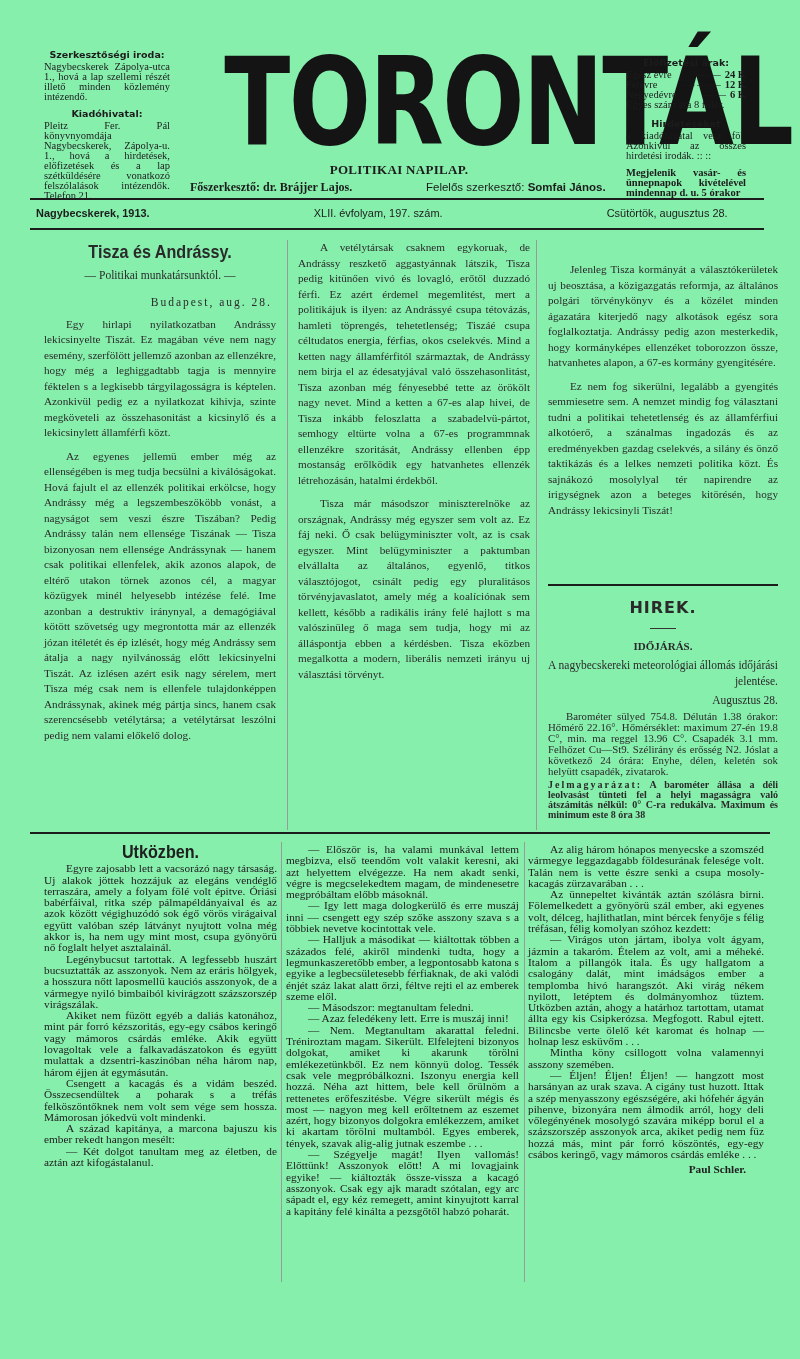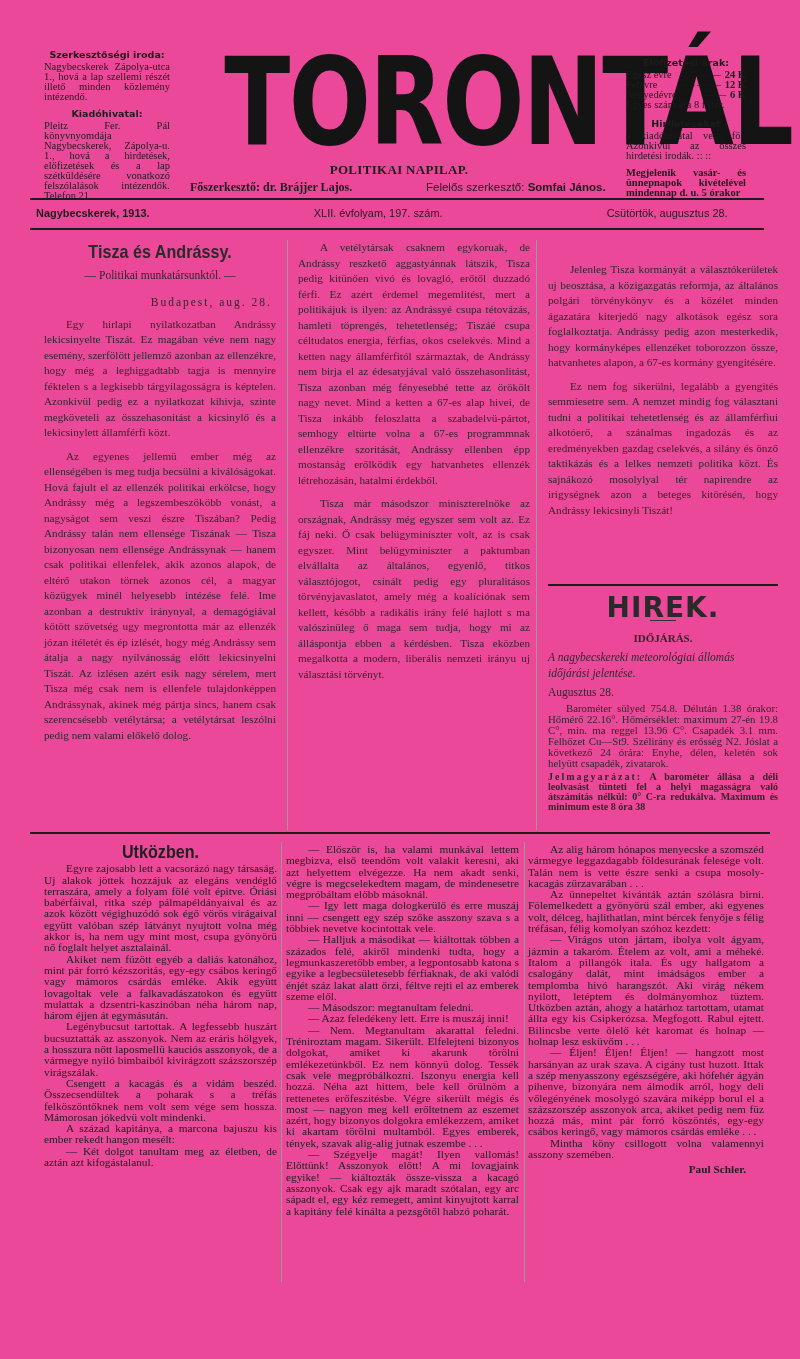--- a/index.html
+++ b/index.html
@@ -5,21 +5,21 @@
   * { box-sizing: border-box; margin: 0; padding: 0; }
   html, body { width: 800px; height: 1359px; background: #f3f3f1; }
   body {
     position: relative;
     font-family: "Liberation Serif", "DejaVu Serif", serif;
     color: #1c1c1c;
     overflow: hidden;
   }
   .page {
     position: absolute; left: 0; top: 0; width: 800px; height: 1359px;
-    background: #ec4899;
+    background: #86efac;
   }
   
   .box-left {
     position: absolute; left: 44px; top: 50px; width: 126px;
     font-size: 10.5px; line-height: 10px; text-align: justify;
   }
   .box-left h4, .box-right h4 {
     font-size: 10.5px; font-weight: bold; text-align: center; margin-bottom: 2px;
     font-family: "DejaVu Sans", sans-serif; font-size: 9.5px;
   }
@@ -70,27 +70,27 @@
   .col p.gap { margin-top: 8px; }
   .col h2 {
     font-family: "Liberation Sans", "DejaVu Sans", sans-serif; font-weight: bold;
     font-size: 19px; text-align: center; margin-bottom: 8px; letter-spacing: 0px;
     transform: scaleX(0.85);
   }
   .col .byline { text-align: center; font-size: 11.5px; margin-bottom: 12px; }
   .col .placedate { text-align: right; font-size: 11.5px; margin-bottom: 6px; padding-right: 4px; letter-spacing: 2px; }
   .vline { position: absolute; width: 1px; background: #9a9a9a; }
   .hirek {
-    font-family: "DejaVu Sans", sans-serif; font-weight: bold; font-size: 28px;
-    text-align: center; letter-spacing: 1px; margin: 10px 0 4px;
+    font-family: "DejaVu Sans", sans-serif; font-weight: bold; font-size: 16px;
+    text-align: center; letter-spacing: 1px; margin: 10px 0 12px;
   }
   .hirek-dash { width: 26px; height: 1px; background: #333; margin: 0 auto 10px; }
   .idojaras { text-align: center; font-weight: bold; font-size: 11px; margin-bottom: 3px; }
-  .italic-c { text-align: left; font-style: italic; font-size: 11.5px; line-height: 16px; }
-  .aug { text-align: left; font-size: 11.5px; margin: 4px 0 2px; }
+  .italic-c { text-align: right; font-size: 11.5px; line-height: 16px; }
+  .aug { text-align: right; font-size: 11.5px; margin: 4px 0 2px; }
   .weather { font-size: 10.8px; line-height: 11px; text-align: justify; }
   .weather p { text-indent: 18px; }
   .legend { font-size: 10px; line-height: 10px; font-weight: bold; text-align: justify; margin-top: 3px;}
   .legend .spaced { letter-spacing: 2px; }
   .story {
     position: absolute; font-size: 11.3px; line-height: 11.3px; text-align: justify; color: #202020;
   }
   .story p { text-indent: 22px; }
   .story h2 {
     font-family: "Liberation Sans", "DejaVu Sans", sans-serif; font-weight: bold; font-size: 19px;
@@ -183,22 +183,22 @@
       <span class="spaced">Jelmagyarázat:</span>
       <span>A barométer állása a déli leolvasást tünteti fel a helyi magasságra való átszámitás nélkül: 0° C-ra redukálva. Maximum és minimum este 8 óra 38</span>
     </div>
   </div>
 
   <div class="rule" style="left:30px;width:740px;top:832px;height:2px;"></div>
 
   <div class="story" style="left:44px;top:846px;width:233px;">
     <h2>Utközben.</h2>
     <p>Egyre zajosabb lett a vacsorázó nagy társaság. Uj alakok jöttek hozzájuk az elegáns vendéglő terraszára, amely a folyam fölé volt épitve. Óriási babérfáival, ritka szép pálmapéldányaival és az azok között végighuzódó sok égő vörös virágaival együtt valóban szép látványt nyujtott volna még akkor is, ha nem ugy mint most, csupa gyönyörü nő foglalt helyet asztalainál.</p>
+    <p>Legénybucsut tartottak. A legfessebb huszárt bucsuztatták az asszonyok. Nem az eráris hölgyek, a hosszura nőtt laposmellü kauciós asszonyok, de a vármegye nyiló bimbaiból kivirágzott százszorszép virágszálak.</p>
     <p>Akiket nem füzött egyéb a daliás katonához, mint pár forró kézszoritás, egy-egy csábos keringő vagy mámoros csárdás emléke. Akik együtt lovagoltak vele a falkavadászatokon és együtt mulattak a dzsentri-kaszinóban néha három nap, három éjjen át egymásután.</p>
-    <p>Legénybucsut tartottak. A legfessebb huszárt bucsuztatták az asszonyok. Nem az eráris hölgyek, a hosszura nőtt laposmellü kauciós asszonyok, de a vármegye nyiló bimbaiból kivirágzott százszorszép virágszálak.</p>
     <p>Csengett a kacagás és a vidám beszéd. Összecsendültek a poharak s a tréfás felköszöntőknek nem volt sem vége sem hossza. Mámorosan jókedvü volt mindenki.</p>
     <p>A század kapitánya, a marcona bajuszu kis ember rekedt hangon mesélt:</p>
     <p>— Két dolgot tanultam meg az életben, de aztán azt kifogástalanul.</p>
   </div>
   <div class="vline" style="left:281px;top:842px;height:440px;"></div>
 
   <div class="story" style="left:286px;top:844px;width:233px;">
     <p>— Először is, ha valami munkával lettem megbizva, első teendőm volt valakit keresni, aki azt helyettem elvégezze. Ha nem akadt senki, végre is megcselekedtem magam, de mindenesetre megpróbáltam előbb másoknál.</p>
     <p>— Igy lett maga dologkerülő és erre muszáj inni — csengett egy szép szőke asszony szava s a többiek nevetve kocintottak vele.</p>
     <p>— Halljuk a másodikat — kiáltottak többen a százados felé, akiről mindenki tudta, hogy a legmunkaszeretőbb ember, a legpontosabb katona s egyike a legbecsületesebb férfiaknak, de aki valódi énjét száz lakat alatt őrzi, féltve rejti el az emberek szeme elől.</p>
@@ -206,17 +206,17 @@
     <p>— Azaz feledékeny lett. Erre is muszáj inni!</p>
     <p>— Nem. Megtanultam akarattal feledni. Tréniroztam magam. Sikerült. Elfelejteni bizonyos dolgokat, amiket ki akarunk törölni emlékezetünkből. Ez nem könnyü dolog. Tessék csak vele megpróbálkozni. Iszonyu energia kell hozzá. Néha azt hittem, bele kell őrülnöm a rettenetes erőfeszitésbe. Végre sikerült mégis és most — nagyon meg kell erőltetnem az eszemet azért, hogy bizonyos dolgokra emlékezzem, amiket ki akartam törölni multamból. Egyes emberek, tények, szavak alig-alig jutnak eszembe . . .</p>
     <p>— Szégyelje magát! Ilyen vallomás! Előttünk! Asszonyok előtt! A mi lovagjaink egyike! — kiáltozták össze-vissza a kacagó asszonyok. Csak egy ajk maradt szótalan, egy arc sápadt el, egy kéz remegett, amint kinyujtott karral a kapitány felé kinálta a pezsgőtől habzó poharát.</p>
   </div>
   <div class="vline" style="left:524px;top:842px;height:440px;"></div>
 
   <div class="story" style="left:528px;top:844px;width:236px;">
     <p>Az alig három hónapos menyecske a szomszéd vármegye leggazdagabb földesurának felesége volt. Talán nem is vette észre senki a csupa mosoly-kacagás zürzavarában . . .</p>
     <p>Az ünnepeltet kivánták aztán szólásra birni. Fölemelkedett a gyönyörü szál ember, aki egyenes volt, délceg, hajlithatlan, mint bércek fenyője s félig tréfásan, félig komolyan szóhoz kezdett:</p>
     <p>— Virágos uton jártam, ibolya volt ágyam, jázmin a takaróm. Ételem az volt, ami a méheké. Italom a pillangók itala. És ugy hallgatom a csalogány dalát, mint imádságos ember a templomba hivó harangszót. Aki virág nékem nyilott, letéptem és dolmányomhoz tüztem. Utközben aztán, ahogy a határhoz tartottam, utamat állta egy kis Csipkerózsa. Megfogott. Rabul ejtett. Bilincsbe verte ölelő két karomat és holnap — holnap lesz esküvőm . . .</p>
+    <p>Mintha köny csillogott volna valamennyi asszony szemében.</p>
     <p>— Éljen! Éljen! Éljen! — hangzott most harsányan az urak szava. A cigány tust huzott. Ittak a szép menyasszony egészségére, aki hófehér ágyán pihenve, bizonyára nem álmodik arról, hogy deli vőlegényének mosolygó szavára miképp borul el a százszorszép asszonyok arca, akiket pedig nem füz hozzá más, mint pár forró köszöntés, egy-egy csábos keringő, vagy mámoros csárdás emléke . . .</p>
-    <p>Mintha köny csillogott volna valamennyi asszony szemében.</p>
     <div class="signature">Paul Schler.</div>
   </div>
 </div>
 
 </body></html>

